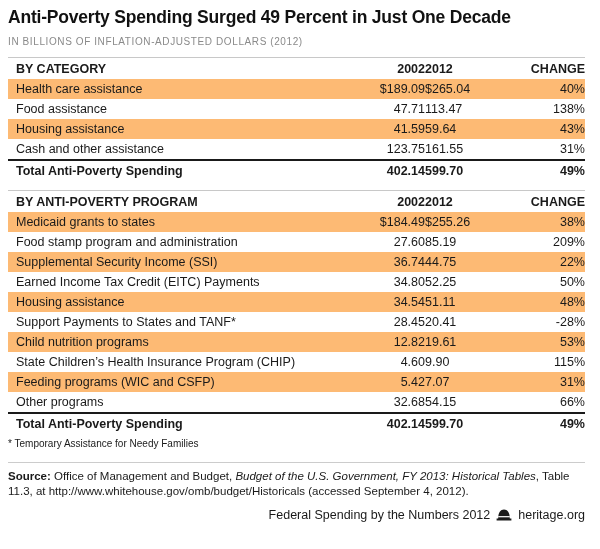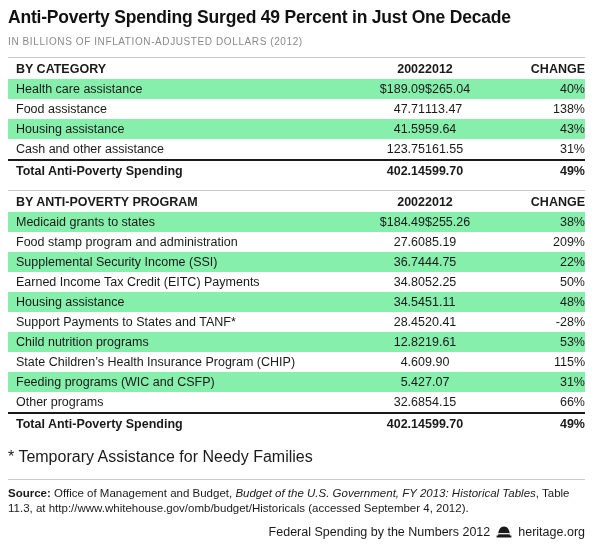--- a/index.html
+++ b/index.html
@@ -16,32 +16,32 @@
   .tbl { margin-top:9px; }
   .tbl.second { margin-top:8px; }
 
   .thead {
     display:flex; align-items:flex-end;
     border-top:1px solid #c8c8c8;
     padding:4px 0 3px 0;
     font-weight:bold; font-size:12.5px;
   }
   .row { display:flex; height:20px; line-height:20px; font-size:12.5px; }
-  .row.stripe { background:#86efac; }
+  .row.stripe { background:#fdba74; }
   .trow {
     display:flex; height:21px; line-height:21px; font-size:12.5px;
     font-weight:bold; border-top:2px solid #1a1a1a;
   }
   .lbl { flex:1; padding-left:8px; white-space:nowrap; overflow:hidden; }
   .thead .lbl { padding-left:8px; }
   .c1 { width:90px; text-align:right; white-space:nowrap; }
   .c2 { width:80px; text-align:left; white-space:nowrap; }
   .c3 { width:80px; text-align:right; white-space:nowrap; }
 
-  .footnote { margin-top:13px; font-size:16px; color:#1a1a1a; }
+  .footnote { margin-top:3px; font-size:10px; color:#1a1a1a; }
 
   .source {
     margin-top:13px; border-top:1px solid #cccccc; padding-top:6px;
     font-size:11.5px; line-height:1.32; color:#1a1a1a;
   }
   .source .src-label { font-weight:bold; }
   .source .src-italic { font-style:italic; }
 
   .footer {
     margin-top:9px; display:flex; justify-content:flex-end; align-items:flex-end;

